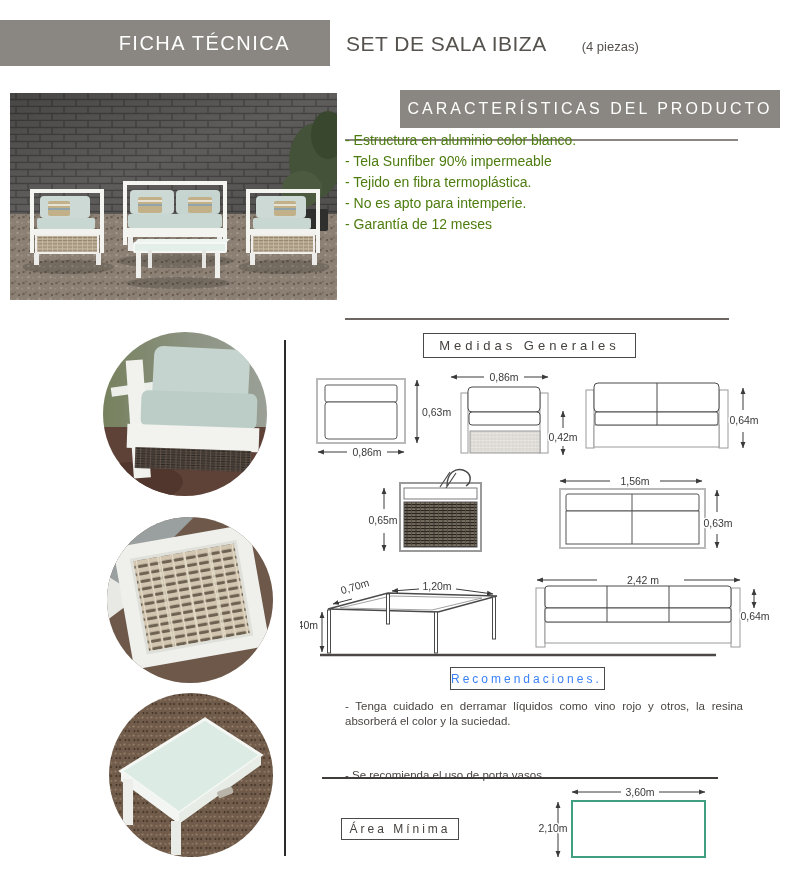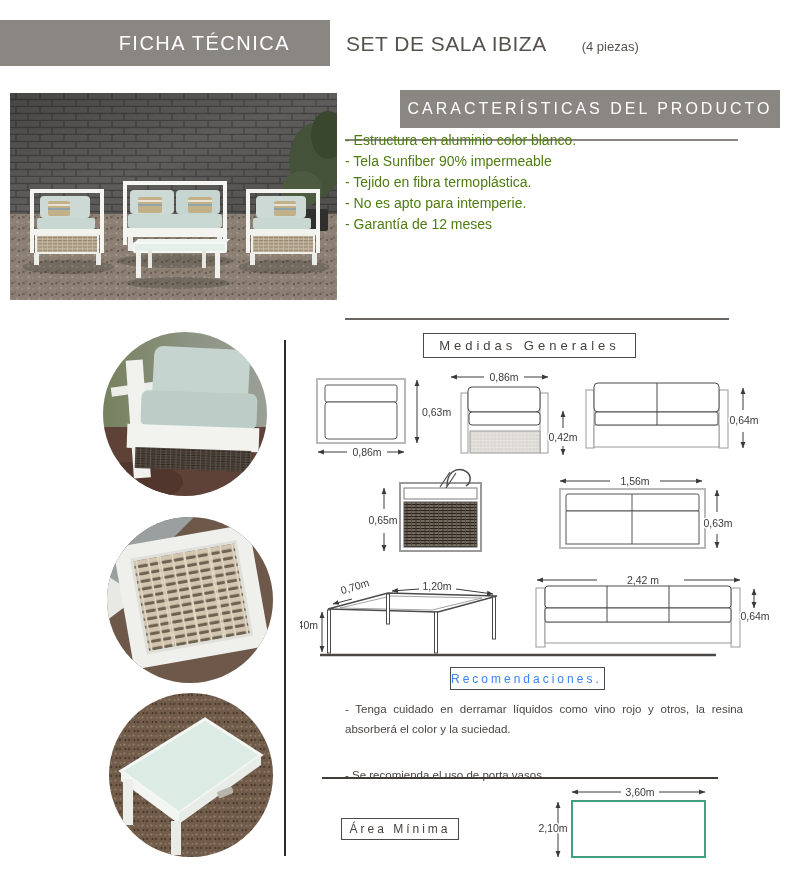--- a/index.html
+++ b/index.html
@@ -38,21 +38,21 @@
   .drawings{position:absolute;left:300px;top:370px;width:503px;height:300px;}
   .area-svg{position:absolute;left:535px;top:780px;width:268px;height:93px;}
 
   svg text{font-family:"Liberation Sans",sans-serif;}
   .dim{font-size:10.5px;fill:#3a3a3a;paint-order:stroke;stroke:#ffffff;stroke-width:3px;}
   .dimline{stroke:#3a3a3a;stroke-width:1;fill:none;}
 
   .reco-box{position:absolute;left:450px;top:667px;width:155px;height:23px;border:1.5px solid #4a4a4a;
     display:flex;align-items:center;justify-content:flex-start;font-size:12px;letter-spacing:3px;
     color:#3b82f6;white-space:nowrap;box-sizing:border-box;}
-  .reco-p1{position:absolute;left:345px;top:699px;width:398px;font-size:11.5px;line-height:20px;
+  .reco-p1{position:absolute;left:345px;top:699px;width:398px;font-size:11.5px;line-height:15px;
     text-align:justify;color:#4a4542;}
   .reco-p2{position:absolute;left:345px;top:735px;width:398px;font-size:11.5px;color:#4a4542;margin-top:34px;}
 
   .bottom-line{position:absolute;left:322px;top:777px;width:396px;height:2px;background:#403c39;}
   .area-box{position:absolute;left:341px;top:818px;width:118px;height:22px;border:1.5px solid #4a4a4a;
     display:flex;align-items:center;justify-content:center;font-size:12px;letter-spacing:3px;
     color:#45413e;white-space:nowrap;box-sizing:border-box;}
 </style>
 </head>
 <body>

